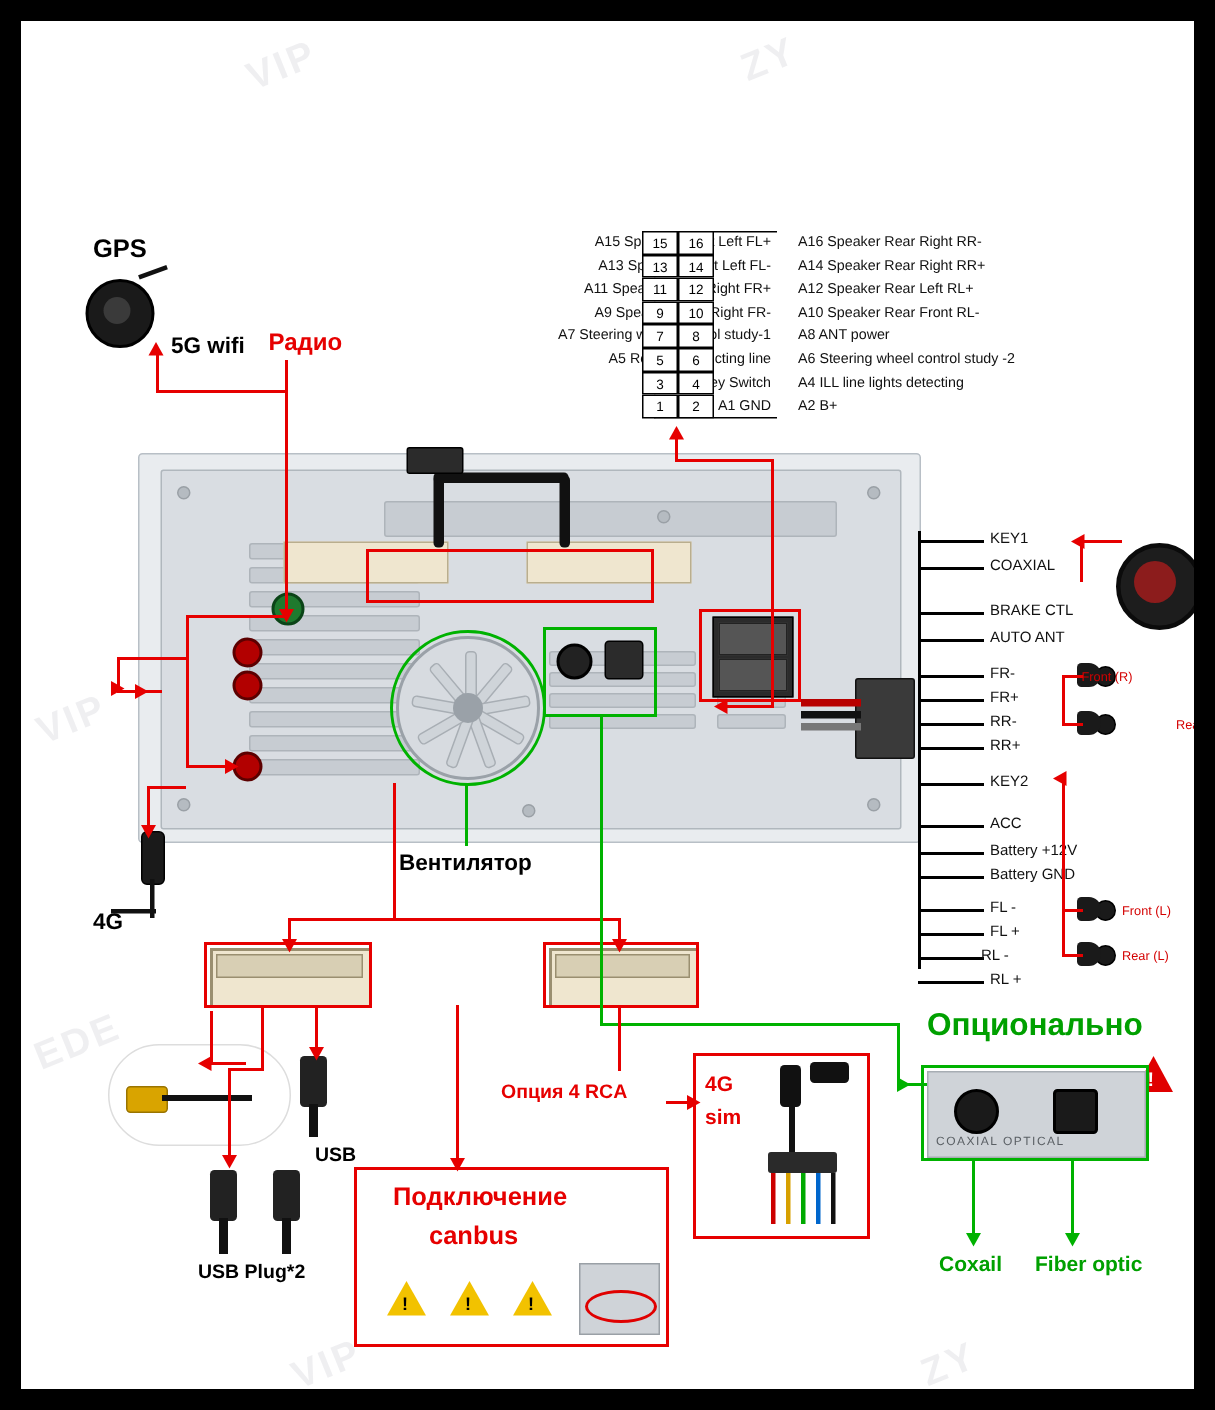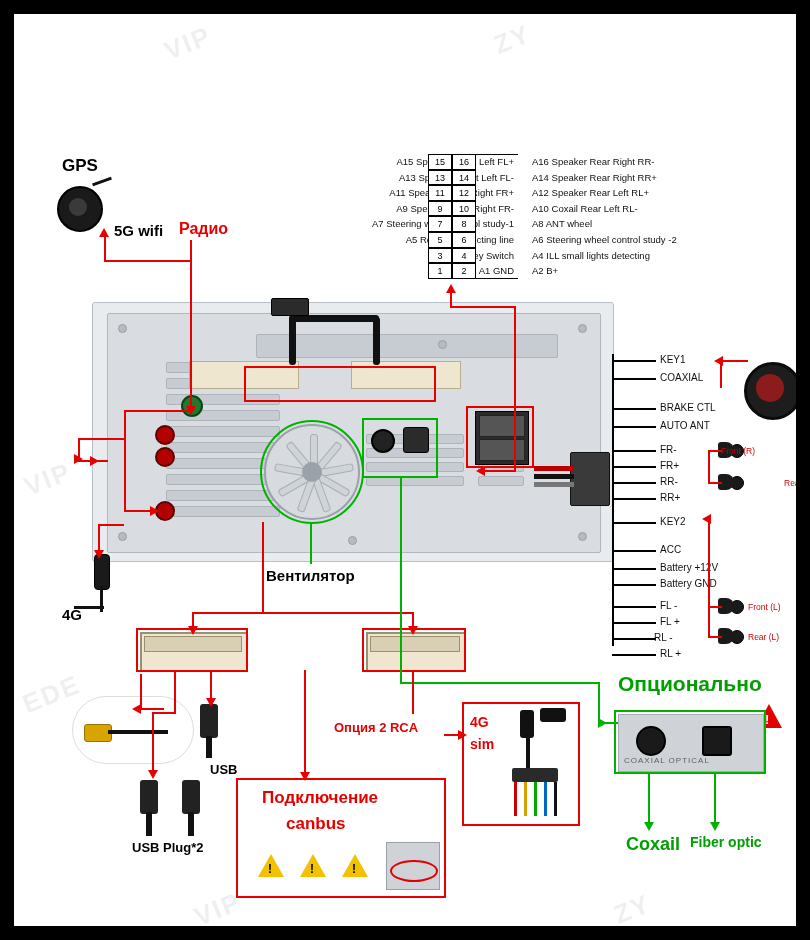--- a/index.html
+++ b/index.html
@@ -119,24 +119,24 @@
           </div>
       <div class="cellrow">
             <div class="cell">1</div>
             <div class="cell">2</div>
           </div>
     </div>
 
     <div class="pt-right" style="top:0px;">A16 Speaker Rear Right RR-</div>
     <div class="pt-right" style="top:15.6px;">A14 Speaker Rear Right RR+</div>
     <div class="pt-right" style="top:31.2px;">A12 Speaker Rear Left RL+</div>
-    <div class="pt-right" style="top:46.8px;">A10 Coxail Rear Left RL-</div>
-    <div class="pt-right" style="top:62.4px;">A8  ANT wheel</div>
+    <div class="pt-right" style="top:46.8px;">A10 Speaker Rear Front RL-</div>
+    <div class="pt-right" style="top:62.4px;">A8  ANT power</div>
     <div class="pt-right" style="top:78px;">A6   Steering wheel control study -2</div>
-    <div class="pt-right" style="top:93.6px;">A4  ILL small lights detecting</div>
+    <div class="pt-right" style="top:93.6px;">A4  ILL line lights detecting</div>
     <div class="pt-right" style="top:109.2px;">A2  B+</div>
   </div>
 
   <div class="unit">
     <div class="unit-inner">
 
       <div class="heatfin" style="left:58px;top:48px;width:112px;height:9px;"></div>
       <div class="heatfin" style="left:58px;top:64px;width:112px;height:9px;"></div>
       <div class="heatfin" style="left:58px;top:80px;width:112px;height:9px;"></div>
       <div class="heatfin" style="left:58px;top:96px;width:112px;height:9px;"></div>
@@ -364,21 +364,21 @@
   <div style="position:absolute;left:126px;top:766px;width:18px;height:34px;background:#222;border-radius:3px;"></div>
   <div style="position:absolute;left:168px;top:766px;width:18px;height:34px;background:#222;border-radius:3px;"></div>
   <div style="position:absolute;left:132px;top:798px;width:6px;height:24px;background:#111;"></div>
   <div style="position:absolute;left:174px;top:798px;width:6px;height:24px;background:#111;"></div>
   <div class="blacklbl" style="left:118px;top:826px;font-size:13px;">USB Plug*2</div>
   <div class="rl" style="left:160px;top:658px;width:2px;height:40px;"></div>
   <div class="rl" style="left:138px;top:698px;width:24px;height:2px;"></div>
   <div class="rl" style="left:138px;top:698px;width:2px;height:62px;"></div>
   <div class="arrow ar-d" style="left:134px;top:756px;"></div>
 
-  <div class="bigred" style="left:320px;top:706px;font-size:13px;">Опция 2 RCA</div>
+  <div class="bigred" style="left:320px;top:706px;font-size:13px;">Опция 4 RCA</div>
   <div class="rl" style="left:398px;top:658px;width:2px;height:42px;"></div>
 
   <div class="rbox" style="left:222px;top:764px;width:210px;height:120px;"></div>
   <div class="bigred" style="left:248px;top:774px;font-size:17px;">Подключение</div>
   <div class="bigred" style="left:272px;top:800px;font-size:17px;">canbus</div>
   <div style="position:absolute;left:244px;top:840px;"><span class="warntri"></span></div>
   <div style="position:absolute;left:286px;top:840px;"><span class="warntri"></span></div>
   <div style="position:absolute;left:328px;top:840px;"><span class="warntri"></span></div>
   <div style="position:absolute;left:372px;top:828px;width:52px;height:46px;background:#cfd3d8;border:1px solid #9aa0a6;"></div>
   <div style="position:absolute;left:376px;top:846px;width:44px;height:18px;border:2px solid #e00000;border-radius:50%;"></div>
@@ -407,20 +407,20 @@
   <div class="gbox" style="left:600px;top:696px;width:152px;height:64px;"></div>
   <div style="position:absolute;left:604px;top:700px;width:144px;height:56px;background:#cfd3d8;border:1px solid #a7adb3;"></div>
   <div style="position:absolute;left:622px;top:712px;width:26px;height:26px;border-radius:50%;background:#1a1a1a;border:2px solid #000;"></div>
   <div style="position:absolute;left:688px;top:712px;width:26px;height:26px;background:#1a1a1a;border:2px solid #000;border-radius:3px;"></div>
   <div style="position:absolute;left:610px;top:742px;font-size:8px;color:#5a5f64;letter-spacing:1px;">COAXIAL      OPTICAL</div>
 
   <div class="gl" style="left:634px;top:760px;width:2px;height:52px;"></div>
   <div class="arrow ag-d" style="left:630px;top:808px;"></div>
   <div class="gl" style="left:700px;top:760px;width:2px;height:52px;"></div>
   <div class="arrow ag-d" style="left:696px;top:808px;"></div>
-  <div class="biggreen" style="left:612px;top:820px;font-size:18px;">Coxail</div>
+  <div class="biggreen" style="left:612px;top:820px;font-size:14px;">Coxail</div>
   <div class="biggreen" style="left:676px;top:820px;font-size:14px;">Fiber optic</div>
 
   <div class="blacklbl" style="left:252px;top:553px;font-size:15px;">Вентилятор</div>
   <div class="gl" style="left:296px;top:508px;width:2px;height:42px;"></div>
 
  </div>
 </div>
 
 </body></html>

